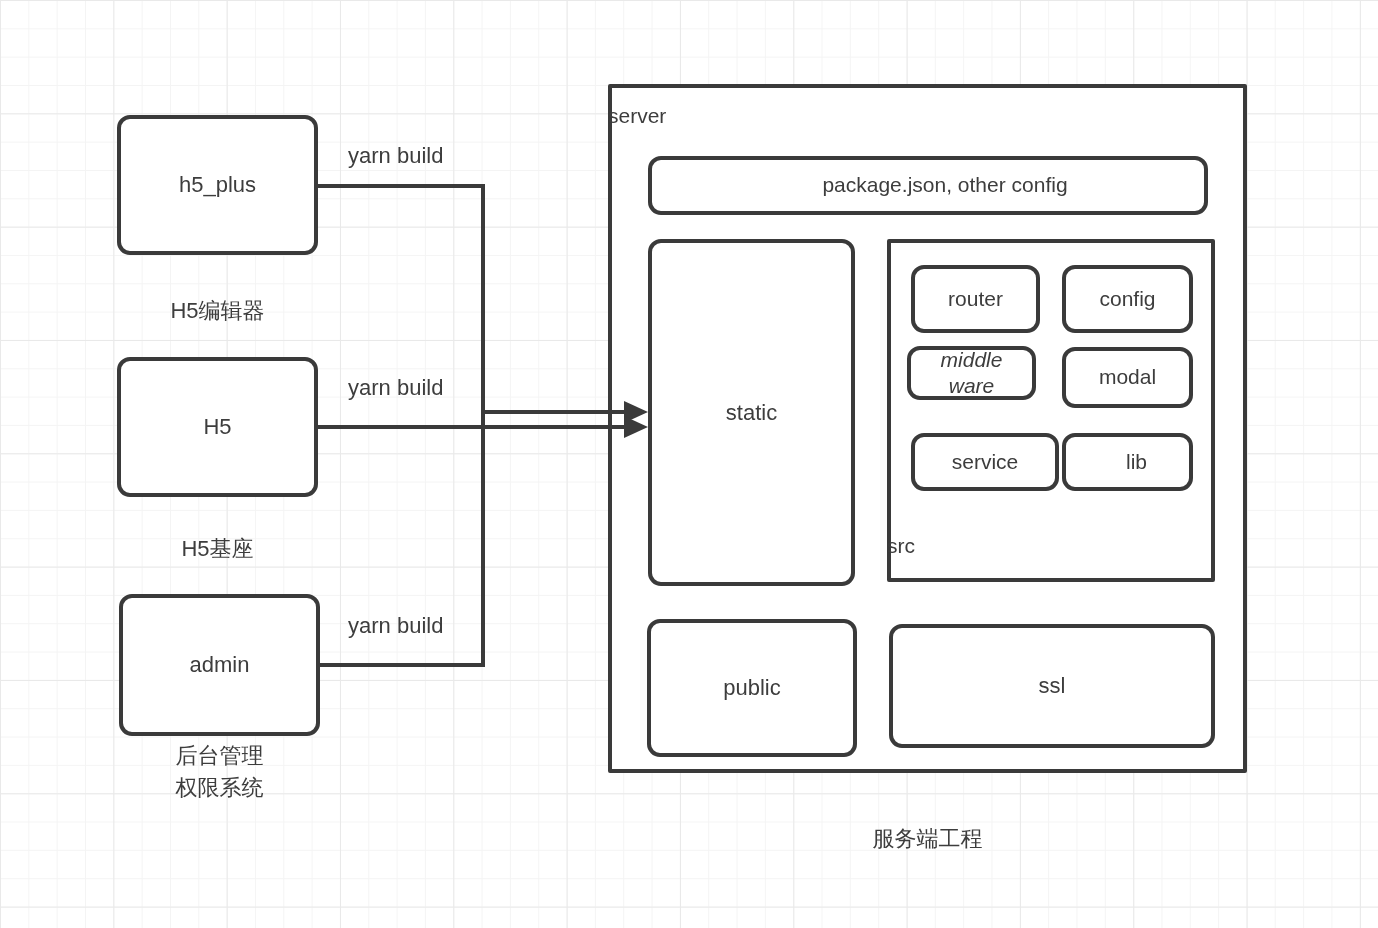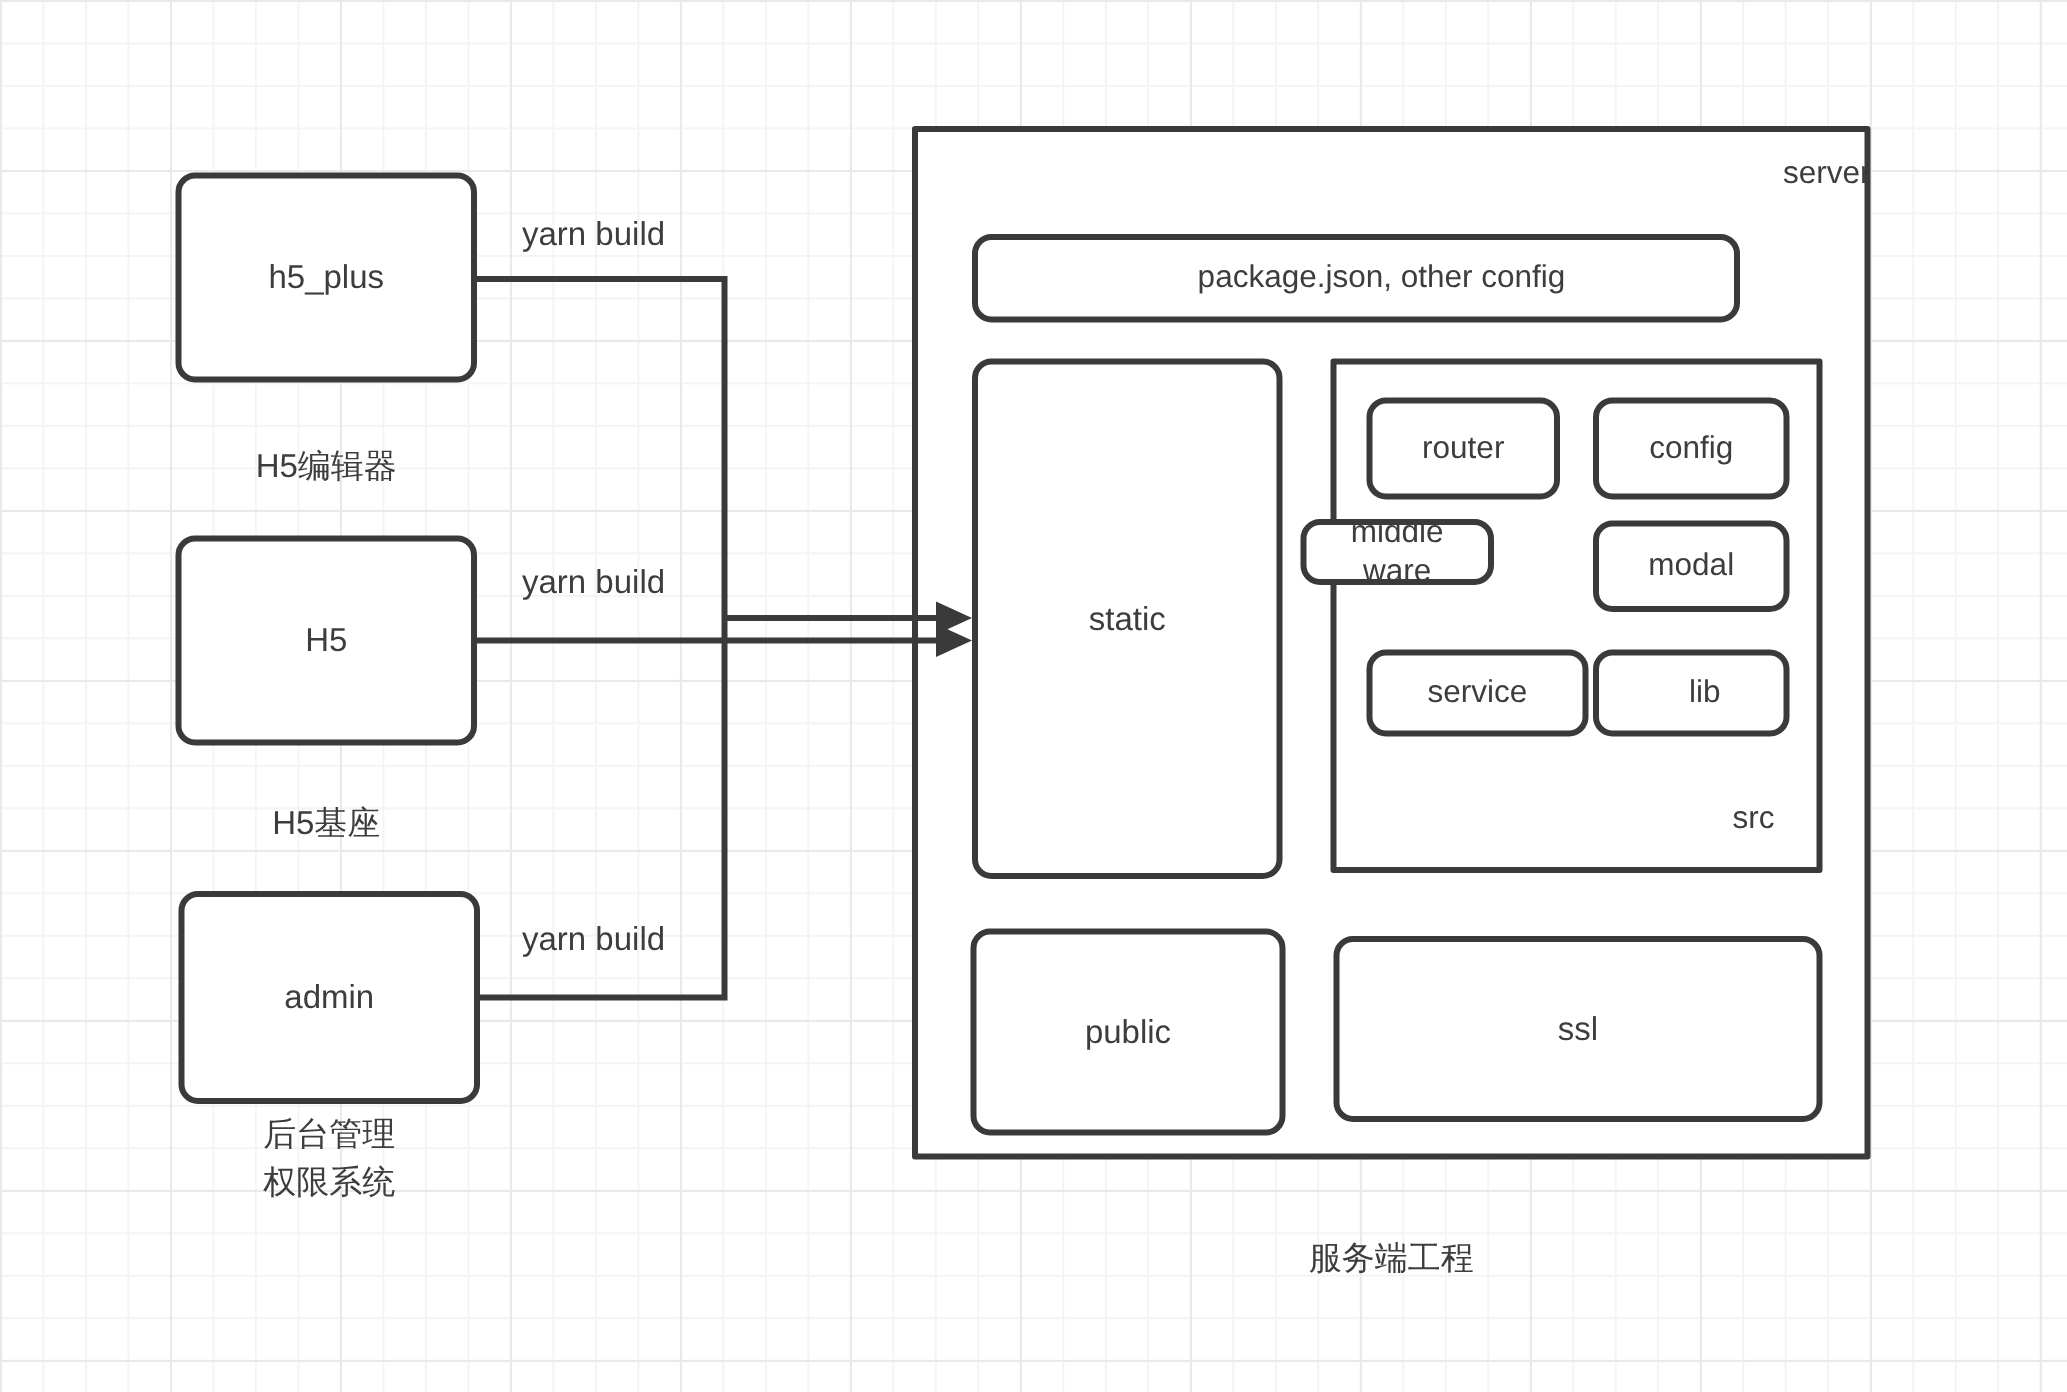--- a/index.html
+++ b/index.html
@@ -41,21 +41,21 @@
   }
   .container-node {
     position: absolute;
     border: 4px solid var(--stroke);
     background: var(--node-fill);
     border-radius: 2px;
     z-index: 1;
   }
   .inner-label {
     position: absolute;
-    text-align: right;
+    text-align: left;
     font-size: 21px;
     z-index: 2;
   }
   .caption {
     position: absolute;
     text-align: center;
     font-size: 22px;
     line-height: 1.45;
     white-space: pre-line;
     z-index: 2;
@@ -105,38 +105,38 @@
   <div class="node" style="left:119px; top:594px; width:201px; height:142px;">
     <span>admin</span>
   </div>
   <div class="caption" style="left:119px; top:740px; width:201px;">后台管理
 权限系统</div>
   <div class="edge-label" style="left:348px; top:613px;">yarn build</div>
 
   <div class="container-node" style="left:608px; top:84px; width:639px; height:689px;"></div>
   <div class="inner-label" style="left:608px; top:104px; width:639px;">server</div>
 
-  <div class="node" style="left:648px; top:156px; width:512px; height:59px; font-size:21px;padding-left:34px;">
+  <div class="node" style="left:648px; top:156px; width:560px; height:59px; font-size:21px;padding-left:34px;">
     <span>package.json, other config</span>
   </div>
 
   <div class="node" style="left:648px; top:239px; width:207px; height:347px;">
     <span>static</span>
   </div>
 
   <div class="container-node" style="left:887px; top:239px; width:328px; height:343px;"></div>
   <div class="inner-label" style="left:887px; top:534px; width:296px;">src</div>
 
   <div class="node small-cell" style="left:911px; top:265px; width:129px; height:68px;">
     <span>router</span>
   </div>
   <div class="node small-cell" style="left:1062px; top:265px; width:131px; height:68px;">
     <span>config</span>
   </div>
-  <div class="node small-cell cell-middleware" style="left:867px; top:346px; width:129px; height:44px;">
+  <div class="node small-cell cell-middleware" style="left:907px; top:346px; width:129px; height:54px;font-style:italic;">
     <span>middle ware</span>
   </div>
   <div class="node small-cell" style="left:1062px; top:347px; width:131px; height:61px;">
     <span>modal</span>
   </div>
   <div class="node small-cell" style="left:911px; top:433px; width:148px; height:58px;">
     <span>service</span>
   </div>
   <div class="node small-cell" style="left:1062px; top:433px; width:131px; height:58px;padding-left:18px;">
     <span>lib</span>

